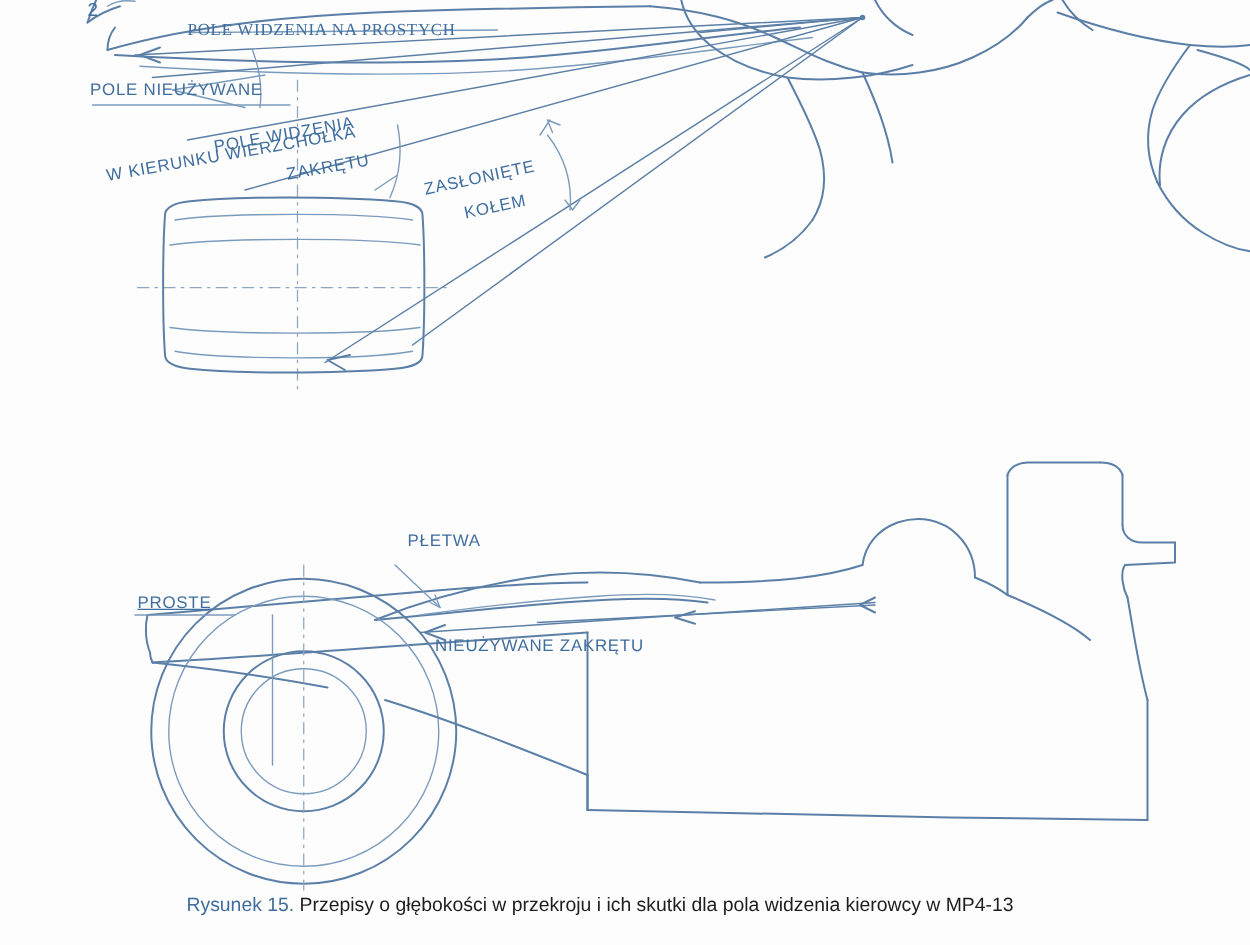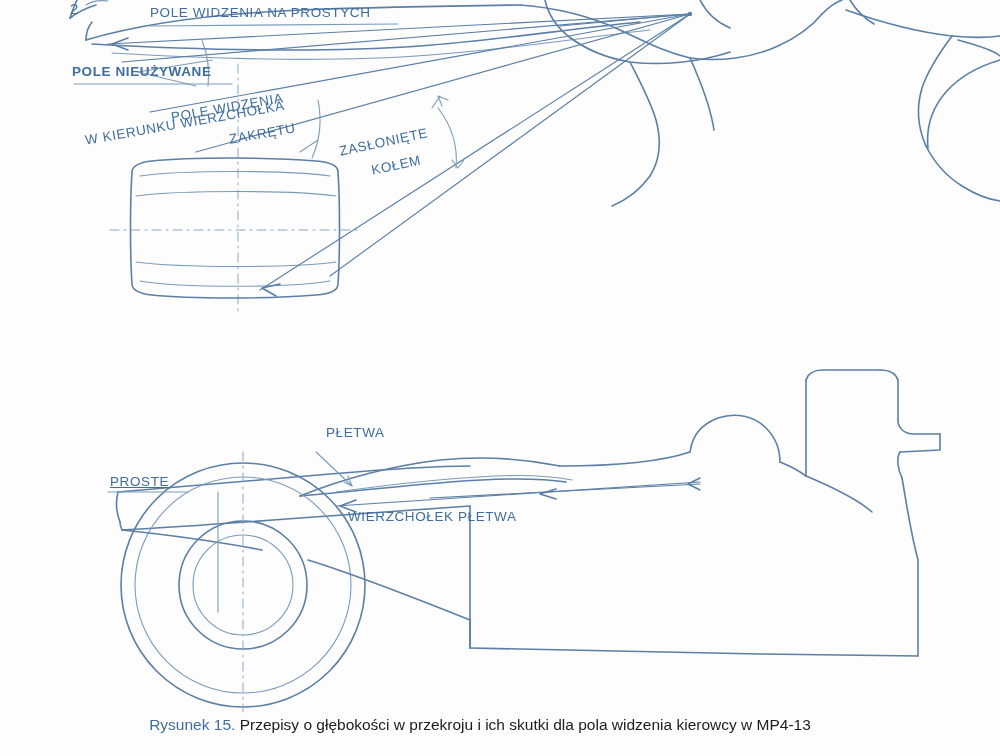--- a/index.html
+++ b/index.html
@@ -198,37 +198,37 @@
       <path class="ink" d="M688,484 L700,478 M688,484 L700,490"></path>
       <path class="ink" d="M540,494 L556,489 M540,494 L556,499"></path>
 
       <path class="ink-thin" d="M316,452 L352,486"></path>
       <path class="ink-thin" d="M352,486 L344,482 M352,486 L348,476"></path>
 
       <path class="ink-thin" d="M108,492 L188,492"></path>
     </g>
   </svg>
 
-  <div class="lbl" style="left:150px; top:5px;">POLE WIDZENIA NA PROSTYCH</div>
-
-  <div class="lbl" style="left:72px; top:64px;font-weight:bold;">POLE NIEUŻYWANE</div>
+  <div class="lbl" style="left:150px; top:16px;font-family:Liberation Serif, serif;">POLE WIDZENIA NA PROSTYCH</div>
+
+  <div class="lbl" style="left:72px; top:64px;">POLE NIEUŻYWANE</div>
 
   <div class="lbl" style="left:170px; top:110px; transform:rotate(-10deg); transform-origin:left top;">POLE WIDZENIA</div>
   <div class="lbl" style="left:84px; top:133px; transform:rotate(-10deg); transform-origin:left top;">W KIERUNKU WIERZCHOŁKA</div>
   <div class="lbl" style="left:228px; top:132px; transform:rotate(-10deg); transform-origin:left top;">ZAKRĘTU</div>
 
   <div class="lbl" style="left:338px; top:144px; transform:rotate(-12deg); transform-origin:left top;">ZASŁONIĘTE</div>
   <div class="lbl" style="left:370px; top:163px; transform:rotate(-12deg); transform-origin:left top;">KOŁEM</div>
 
   <div class="lbl" style="left:70px; top:0px; font-size:15px;">2</div>
 
   <div class="lbl" style="left:282px; top:425px;margin-left:44px;">PŁETWA</div>
 
   <div class="lbl" style="left:110px; top:474px;text-decoration:underline;">PROSTE</div>
 
-  <div class="lbl" style="left:348px; top:509px;">WIERZCHOŁEK PŁETWA</div>
+  <div class="lbl" style="left:348px; top:509px;">NIEUŻYWANE ZAKRĘTU</div>
 
   <div class="caption">
     <span class="figno">Rysunek 15.</span>
     <span>Przepisy o głębokości w przekroju i ich skutki dla pola widzenia kierowcy w MP4-13</span>
   </div>
 
 </div>
 
 </body></html>

